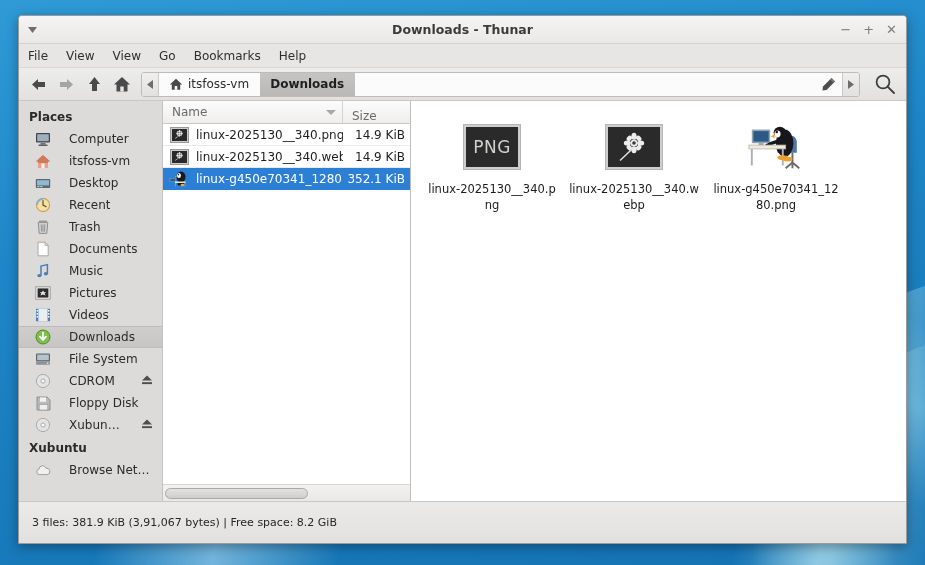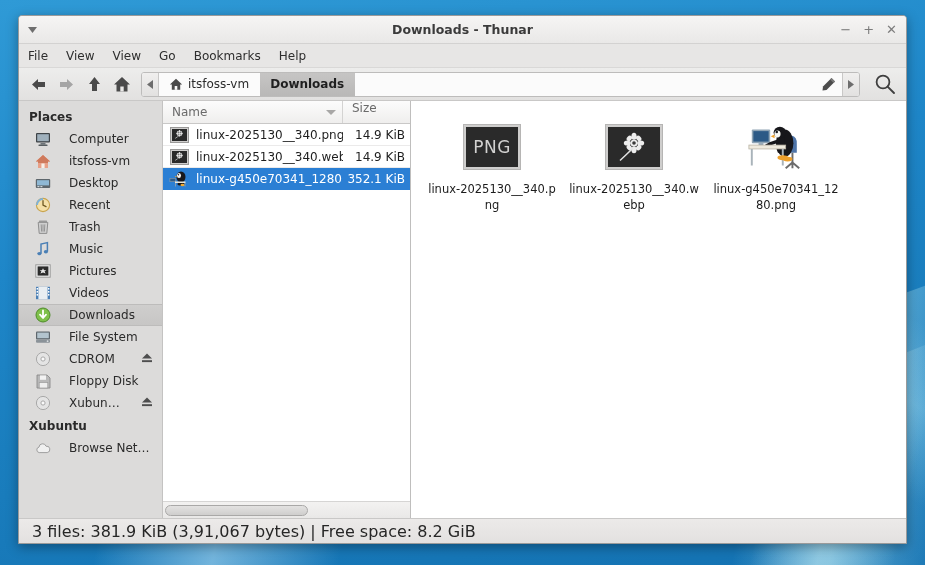--- a/index.html
+++ b/index.html
@@ -150,21 +150,21 @@
     min-width: 0;
   }
   .lp-header {
     height: 23px; flex: none; display: flex;
     background: linear-gradient(180deg,#fcfcfc,#efeeed);
     border-bottom: 1px solid #c9c8c7;
     font-size: 12px; color: #6a6a6a;
   }
   .lph-name { flex: 1; display: flex; align-items: center; padding: 0 6px 0 9px;
               border-right: 1px solid #d4d3d2; }
-  .lph-size { width: 67px; display: flex; align-items: flex-start; padding-left: 9px; }
+  .lph-size { width: 67px; display: flex; align-items: flex-end; padding-left: 9px; }
   .sort-tri { margin-left: auto; width: 0; height: 0;
               border-left: 5px solid transparent; border-right: 5px solid transparent;
               border-top: 5px solid #a8a7a6; }
   .lp-rows { flex: 1; overflow: hidden; }
   .lp-row {
     height: 22px; display: flex; align-items: center;
     font-size: 12px; color: #1e1e1e;
     border-bottom: 1px solid #ebeaea;
   }
   .lp-row.selected { background: #2b7fd4; color: #ffffff; border-bottom-color: #2b7fd4; }
@@ -208,25 +208,25 @@
     font-family: "DejaVu Sans", sans-serif;
   }
   .thumb-sm {
     width: 17px; height: 14px; background: #2a2a2a;
     border: 1px solid #cfcecd; outline: 1px solid #9a9998;
     display: flex; align-items: center; justify-content: center;
   }
 
   
   .statusbar {
-    height: 25px; flex: none;
+    height: 42px; flex: none;
     background: linear-gradient(180deg,#eceae9,#e3e1e0);
     border-top: 1px solid #c9c8c7;
     display: flex; align-items: center;
-    padding-left: 13px; font-size: 16px; color: #262626;
+    padding-left: 13px; font-size: 11px; color: #262626;
   }
 </style>
 </head>
 <body>
 
 <div class="wp-streak wp1"></div>
 <div class="wp-streak wp2"></div>
 <div class="wp-streak wp3"></div>
 <div class="wp-streak wp4"></div>
 
@@ -376,20 +376,29 @@
             <rect x="4" y="1.4" width="8" height="1.5" rx=".5" fill="#9b9b9b"></rect>
             <path d="M3.2 3.4 L12.8 3.4 L11.8 14.4 L4.2 14.4 Z" fill="#cfcfcf" stroke="#8e8e8e" stroke-width="1"></path>
             <line x1="6.2" y1="5.4" x2="6.6" y2="12.6" stroke="#8e8e8e" stroke-width=".9"></line>
             <line x1="8" y1="5.4" x2="8" y2="12.6" stroke="#8e8e8e" stroke-width=".9"></line>
             <line x1="9.8" y1="5.4" x2="9.4" y2="12.6" stroke="#8e8e8e" stroke-width=".9"></line>
           </svg>
         </span>
         <span class="sb-label">Trash</span>
       </div>
 
+      <div class="sb-item">
+        <span class="sb-ico">
+          <svg width="16" height="16" viewBox="0 0 16 16">
+            <path d="M3 1.2 L10 1.2 L13.2 4.4 L13.2 14.8 L3 14.8 Z" fill="#fdfdfd" stroke="#a8a8a8" stroke-width="1"></path>
+            <path d="M10 1.2 L10 4.4 L13.2 4.4 Z" fill="#e2e2e2" stroke="#a8a8a8" stroke-width=".8"></path>
+          </svg>
+        </span>
+        <span class="sb-label">Documents</span>
+      </div>
 
       <div class="sb-item">
         <span class="sb-ico">
           <svg width="16" height="16" viewBox="0 0 16 16">
             <path d="M6 12.4 L6 3 L12.4 1.6 L12.4 10.6" stroke="#4a7fb5" stroke-width="1.5" fill="none"></path>
             <ellipse cx="4.4" cy="12.6" rx="2.1" ry="1.7" fill="#4a7fb5"></ellipse>
             <ellipse cx="10.9" cy="10.8" rx="2.1" ry="1.7" fill="#4a7fb5"></ellipse>
           </svg>
         </span>
         <span class="sb-label">Music</span>

